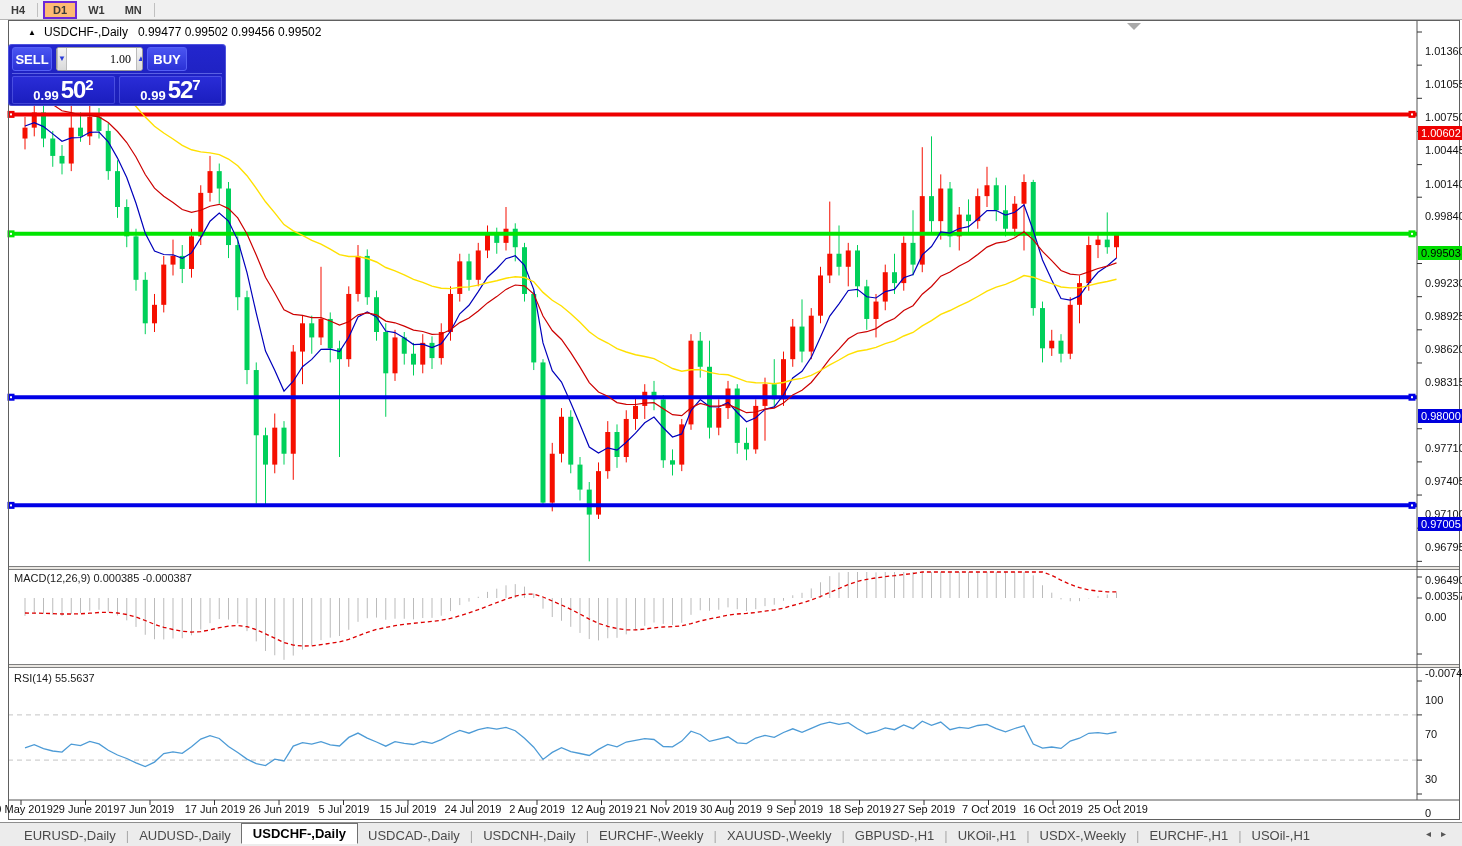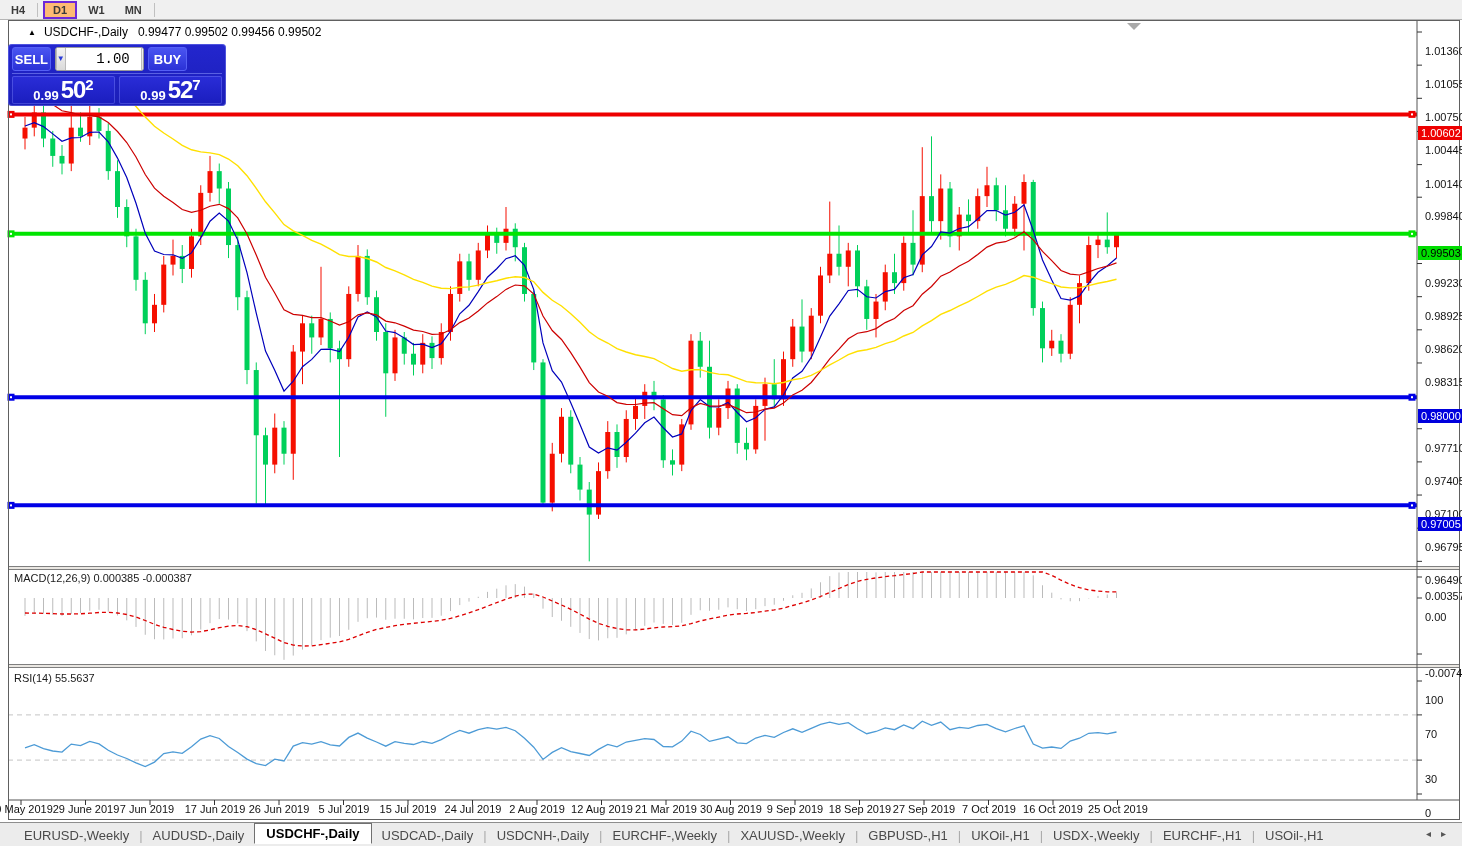--- a/index.html
+++ b/index.html
@@ -24,22 +24,22 @@
                padding:0;}
   #tp-top{position:absolute;left:0;top:2px;width:179px;height:26px;display:flex;align-items:center;}
   .tp-btn{height:22px;color:#FFF;font-size:13px;font-weight:bold;display:flex;align-items:center;justify-content:center;
           background:linear-gradient(#4A55F2,#2A31D6);border-radius:3px;border:1px solid #5560F5;}
   #sell-btn{width:46px;margin-left:4px;}
   #buy-btn{width:46px;margin-left:4px;}
   #vol-group{display:flex;align-items:center;height:22px;margin-left:4px;background:#FFF;border-radius:3px;
              border:1px solid #9A9A9A;overflow:hidden;}
   .spin-btn{width:17px;height:22px;background:linear-gradient(#F4F4F4,#DADADA);border:0;border-left:1px solid #BBB;
             border-right:1px solid #BBB;color:#2A3BD8;font-size:8px;line-height:8px;padding:0;cursor:default;}
-  #vol-input{width:62px;height:20px;border:0;outline:none;font-size:14px;text-align:right;padding-right:11px;
-             font-family:Liberation Mono, monospace;color:#000;}
+  #vol-input{width:62px;height:20px;border:0;outline:none;font-size:12px;text-align:right;padding-right:5px;
+             font-family:Liberation Serif, serif;color:#000;}
   #tp-div{position:absolute;left:4px;top:29px;width:210px;height:1px;background:rgba(150,160,255,.5);}
   .tp-price{position:absolute;top:32px;height:27px;width:103px;border-radius:2px;
             background:linear-gradient(#2A2DD8,#1A1DBE);box-shadow:inset 0 0 0 1px rgba(140,150,255,.35);
             display:flex;align-items:flex-end;justify-content:center;color:#FFF;padding-bottom:1px;}
   #sell-price{left:4px;}
   #buy-price{left:111px;}
   .pp-small{font-size:13px;font-weight:bold;margin-right:2px;line-height:15px;}
   .pp-big{font-size:24px;font-weight:bold;line-height:26px;letter-spacing:-1px;}
   .pp-sup{font-size:15px;font-weight:bold;line-height:12px;position:relative;top:-12px;}
   
@@ -574,35 +574,35 @@
         <div class="date-label" style="left:21px;">20 May 2019</div>
         <div class="date-label" style="left:86px;">29 June 2019</div>
         <div class="date-label" style="left:147px;">7 Jun 2019</div>
         <div class="date-label" style="left:215px;">17 Jun 2019</div>
         <div class="date-label" style="left:279px;">26 Jun 2019</div>
         <div class="date-label" style="left:344px;">5 Jul 2019</div>
         <div class="date-label" style="left:408px;">15 Jul 2019</div>
         <div class="date-label" style="left:473px;">24 Jul 2019</div>
         <div class="date-label" style="left:537px;">2 Aug 2019</div>
         <div class="date-label" style="left:602px;">12 Aug 2019</div>
-        <div class="date-label" style="left:666px;">21 Mar 2019</div>
+        <div class="date-label" style="left:666px;">21 Nov 2019</div>
         <div class="date-label" style="left:731px;">30 Aug 2019</div>
         <div class="date-label" style="left:795px;">9 Sep 2019</div>
         <div class="date-label" style="left:860px;">18 Sep 2019</div>
         <div class="date-label" style="left:924px;">27 Sep 2019</div>
         <div class="date-label" style="left:989px;">7 Oct 2019</div>
         <div class="date-label" style="left:1053px;">16 Oct 2019</div>
         <div class="date-label" style="left:1118px;">25 Oct 2019</div>
       </div>
   </div>
 
   <div id="tab-bar">
     <div style="width:14px"></div>
     <span id="tabs-host" style="display:flex;align-items:center;">
-        <span class="tab">EURUSD-,Weekly</span>
+        <span class="tab">EURUSD-,Daily</span>
         <span class="tab-sep">|</span>
         <span class="tab">AUDUSD-,Daily</span>
         <span class="tab active">USDCHF-,Daily</span>
         <span class="tab">USDCAD-,Daily</span>
         <span class="tab-sep">|</span>
         <span class="tab">USDCNH-,Daily</span>
         <span class="tab-sep">|</span>
         <span class="tab">EURCHF-,Weekly</span>
         <span class="tab-sep">|</span>
         <span class="tab">XAUUSD-,Weekly</span>

